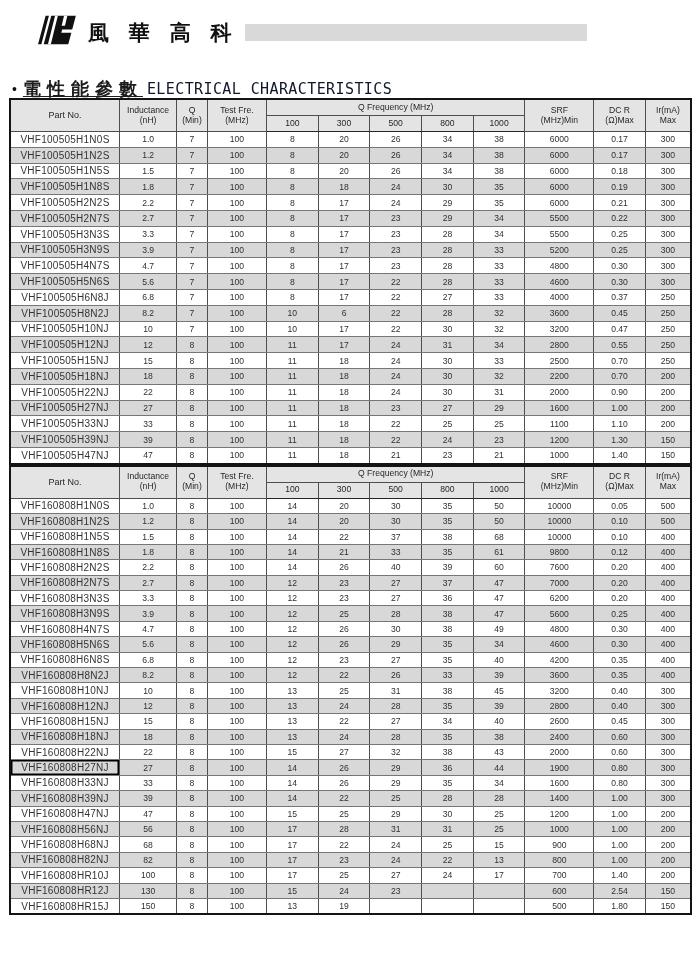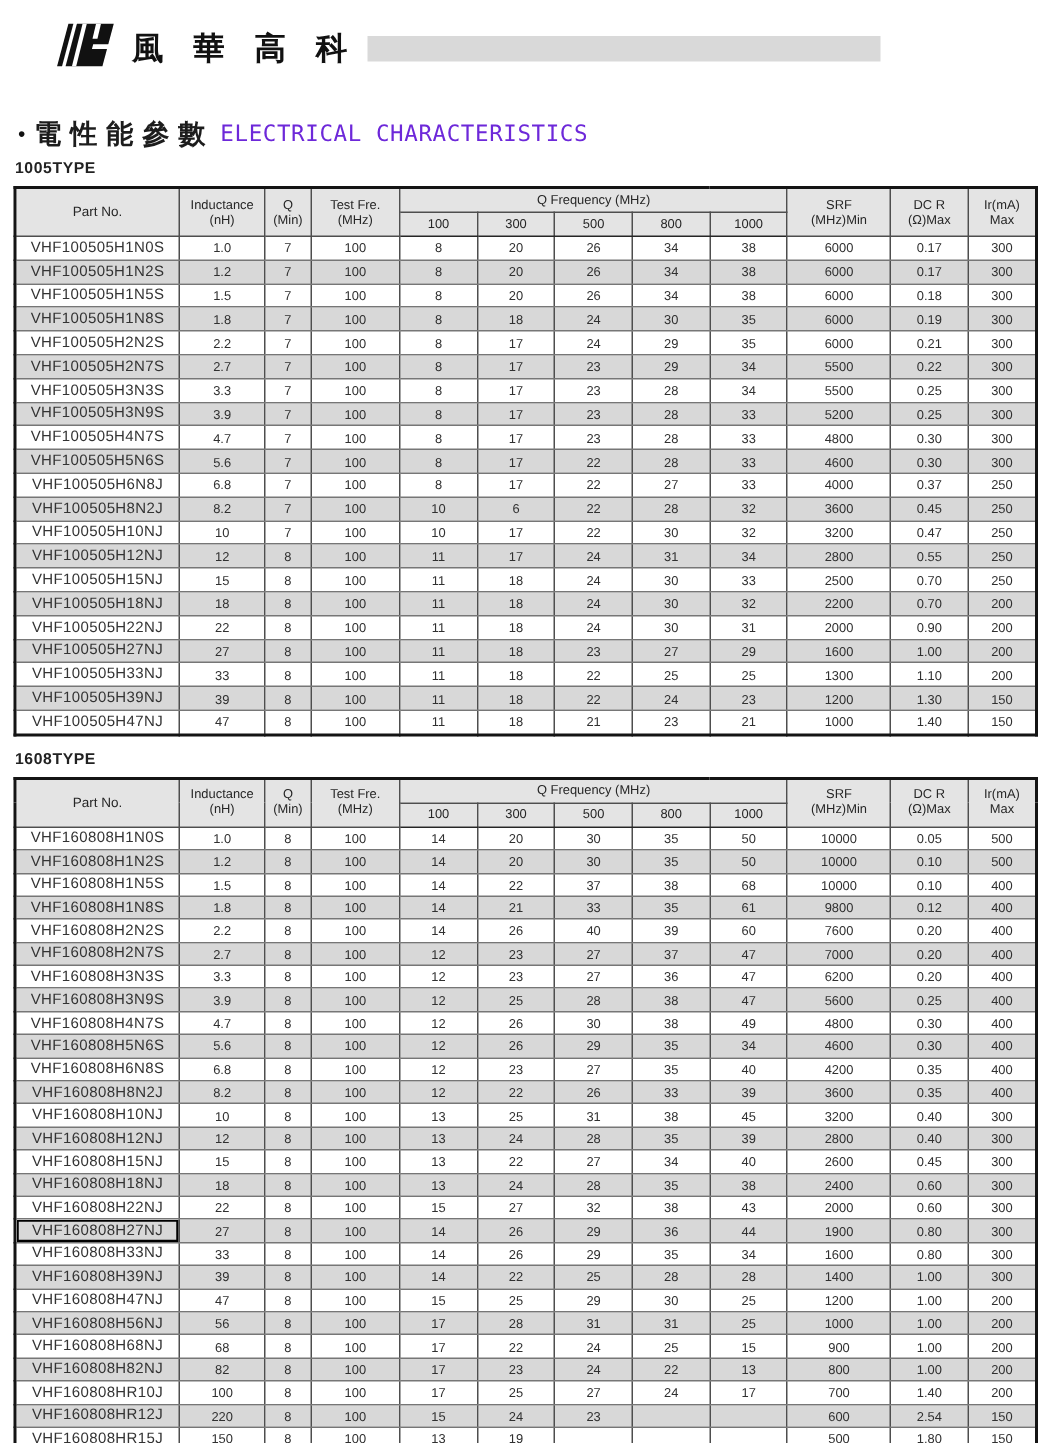--- a/index.html
+++ b/index.html
@@ -27,25 +27,25 @@
     margin-left:6px;margin-right:0;
   }
 
   
   .heading{
     margin:30px 0 0 12px;
     display:flex;align-items:center;white-space:nowrap;
   }
   .heading .bullet{font-size:14px;color:#111;margin-right:6px;line-height:1;}
   .heading .cjk{
-    font-size:18px;font-weight:600;color:#1c1c1c;letter-spacing:6px;line-height:1;
+    font-size:18px;font-weight:600;color:#1c1c1c;letter-spacing:6px;line-height:1;text-decoration:underline;
   }
   .heading .en{
     font-family:"DejaVu Sans Mono",monospace;
-    font-size:15px;color:#6d28d9;letter-spacing:0.4px;line-height:1;margin-left:4px;text-align:center;
+    font-size:15px;color:#0f172a;letter-spacing:0.4px;line-height:1;margin-left:4px;text-align:center;
   }
 
   
   .type-label{
     margin:8px 0 6px 10px;
     font-size:10.5px;font-weight:600;color:#222;letter-spacing:0.4px;
   }
   .type-label.second{margin-top:9px;}
 
   
@@ -100,21 +100,20 @@
     <span class="brand-name">風 華 高 科</span>
     <span class="brand-bar"></span>
   </div>
 
   <div class="heading">
     <span class="bullet">•</span>
     <span class="cjk">電性能參數</span>
     <span class="en">ELECTRICAL CHARACTERISTICS</span>
   </div>
 
-  <div class="type-label">1005TYPE</div>
 
   <table class="spec t1005">
     <colgroup>
       <col class="c-part">
         <col class="c-ind">
         <col class="c-q">
         <col class="c-test">
       <col class="c-f">
         <col class="c-f">
         <col class="c-f">
@@ -399,21 +398,21 @@
         <tr>
           <td class="part">VHF100505H33NJ</td>
           <td>33</td>
           <td>8</td>
           <td>100</td>
           <td>11</td>
           <td>18</td>
           <td>22</td>
           <td>25</td>
           <td>25</td>
-          <td>1300</td>
+          <td>1100</td>
           <td>1.10</td>
           <td>200</td>
         </tr>
         <tr>
           <td class="part">VHF100505H39NJ</td>
           <td>39</td>
           <td>8</td>
           <td>100</td>
           <td>11</td>
           <td>18</td>
@@ -434,21 +433,20 @@
           <td>21</td>
           <td>23</td>
           <td>21</td>
           <td>1000</td>
           <td>1.40</td>
           <td>150</td>
         </tr>
       </tbody>
   </table>
 
-  <div class="type-label second">1608TYPE</div>
 
   <table class="spec t1608">
     <colgroup>
       <col class="c-part">
         <col class="c-ind">
         <col class="c-q">
         <col class="c-test">
       <col class="c-f">
         <col class="c-f">
         <col class="c-f">
@@ -823,21 +821,21 @@
           <td>25</td>
           <td>27</td>
           <td>24</td>
           <td>17</td>
           <td>700</td>
           <td>1.40</td>
           <td>200</td>
         </tr>
         <tr>
           <td class="part">VHF160808HR12J</td>
-          <td>220</td>
+          <td>130</td>
           <td>8</td>
           <td>100</td>
           <td>15</td>
           <td>24</td>
           <td>23</td>
           <td></td>
           <td></td>
           <td>600</td>
           <td>2.54</td>
           <td>150</td>

